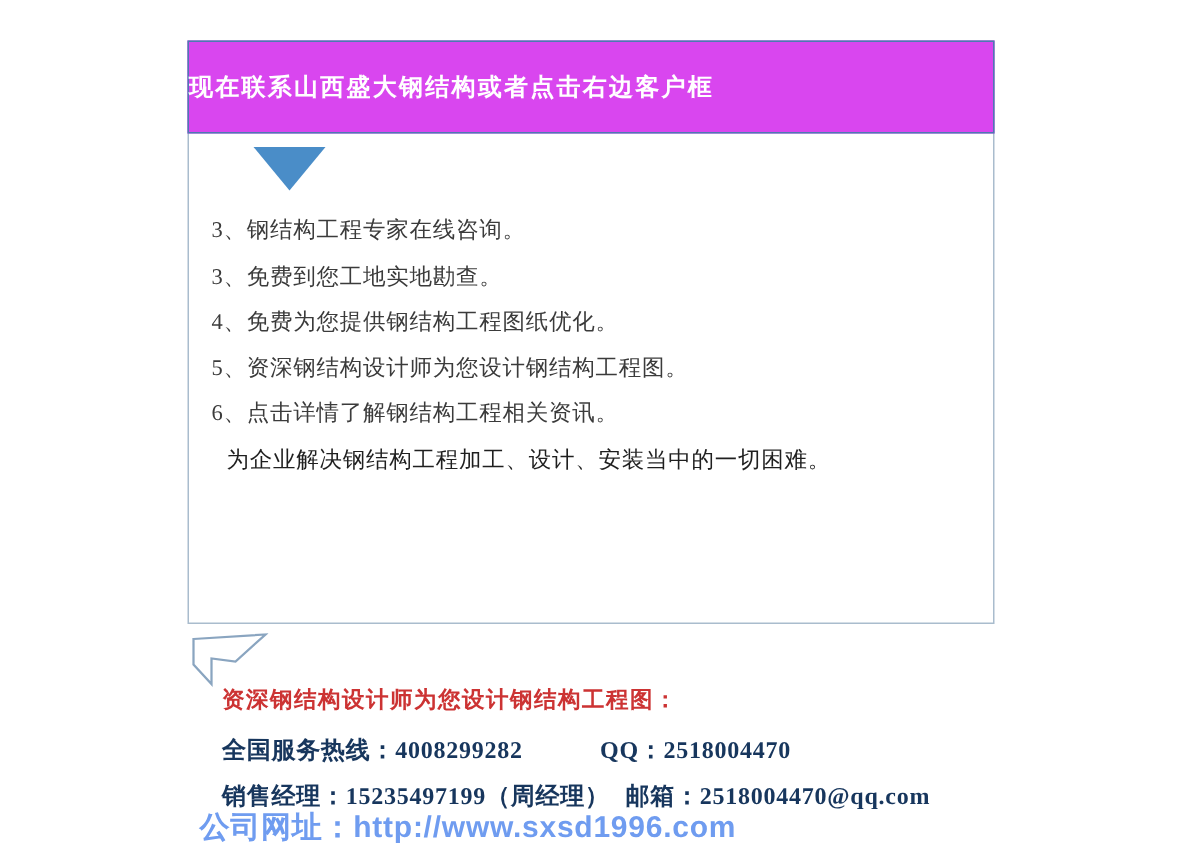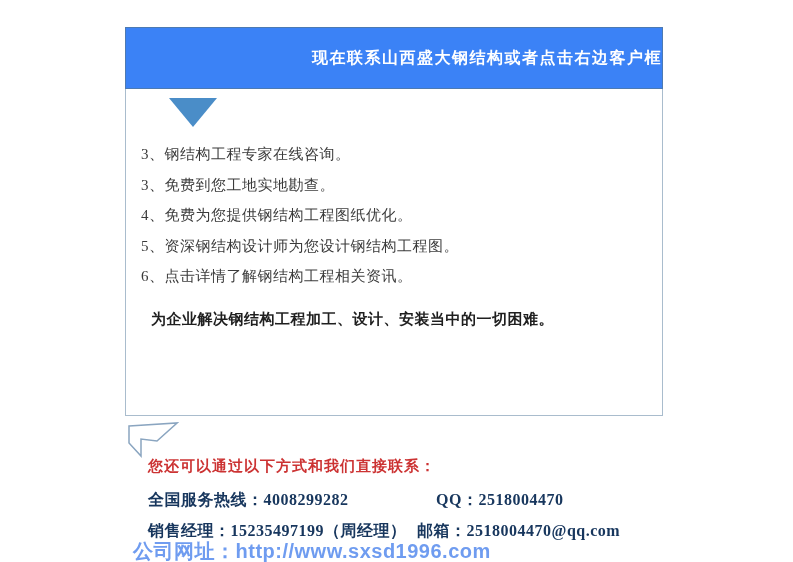--- a/index.html
+++ b/index.html
@@ -17,25 +17,25 @@
     left: 125px; top: 27px;
     width: 538px; height: 389px;
     border: 1px solid #a9bccd;
     background: #ffffff;
     box-sizing: border-box;
   }
 
   .banner {
     height: 60px;
     margin: -1px -1px 0 -1px;
-    background: #3b82f6;
+    background: #d946ef;
     border: 1px solid #4d7ab2;
     display: flex;
     align-items: center;
-    justify-content: flex-end;
+    justify-content: flex-start;
     color: #ffffff;
     font-weight: bold;
     font-size: 16px;
     letter-spacing: 1.5px;
   }
 
   .triangle {
     width: 0; height: 0;
     border-left: 24px solid transparent;
     border-right: 24px solid transparent;
@@ -47,25 +47,24 @@
     padding: 12px 10px 0 15px;
     font-size: 15px;
     line-height: 30.5px;
     color: #3b3b3b;
     letter-spacing: 0.5px;
   }
 
   .list-row { white-space: nowrap; }
 
   .highlight {
-    font-weight: bold;
+    font-weight: normal;
     color: #1f1f1f;
     padding-left: 10px;
     white-space: nowrap;
-    margin-top: 12px;
   }
 
   .note {
     margin-left: -12px;
     margin-right: -8px;
     text-indent: 24px;
     line-height: 31px;
     text-align: justify;
   }
 
@@ -88,21 +87,21 @@
     position: absolute;
     left: 148px;
     width: 520px;
     color: #17365d;
     font-weight: bold;
     font-size: 16px;
     letter-spacing: 0.5px;
   }
   .contact-row .group2 { position: absolute; top: 0; }
   .row-hotline { top: 490px; }
-  .row-hotline .group2 { left: 252px; margin-left: 36px; }
+  .row-hotline .group2 { left: 252px; }
   .row-manager { top: 521px; }
   .row-manager .group2 { left: 269px; text-align: center; }
 
   .url-line {
     position: absolute;
     left: 133px; top: 538px;
     font-family: "Liberation Sans", sans-serif;
     font-weight: bold;
     font-size: 20px;
     color: #6f9cf0;
@@ -130,21 +129,21 @@
     <div class="list-row">5、资深钢结构设计师为您设计钢结构工程图。</div>
     <div class="list-row">6、点击详情了解钢结构工程相关资讯。</div>
     <div class="highlight">为企业解决钢结构工程加工、设计、安装当中的一切困难。</div>
   </div>
 </div>
 
 <svg class="flag-icon" width="52" height="38" viewBox="0 0 52 38">
   <polygon points="2,5 50,2 30,20 14,18 14,35 2,22" fill="#ffffff" stroke="#8aa5c0" stroke-width="1.5"></polygon>
 </svg>
 
-<div class="lead-line">您还可以通过以下方式和我们直接联系：</div>
+<div class="lead-line">资深钢结构设计师为您设计钢结构工程图：</div>
 
 <div class="contact-row row-hotline">
   <span>全国服务热线：</span><span>4008299282</span>
   <span class="group2">
     <span>QQ：</span><span>2518004470</span>
   </span>
 </div>
 
 <div class="contact-row row-manager">
   <span>销售经理：</span><span>15235497199（周经理）</span>

